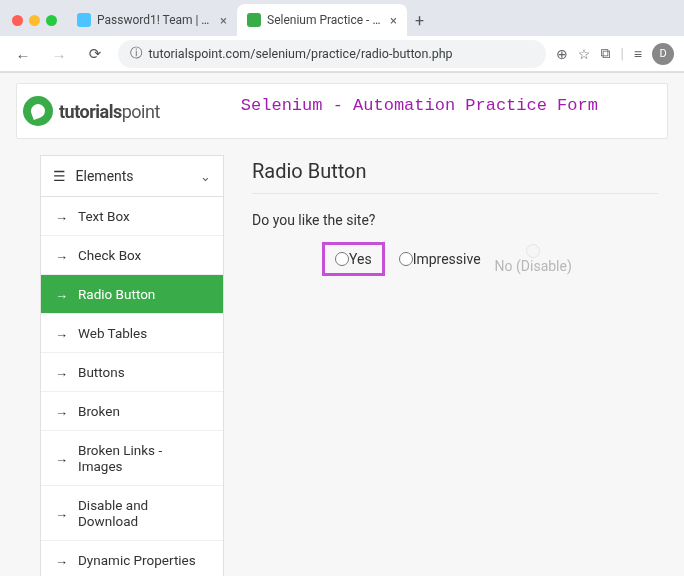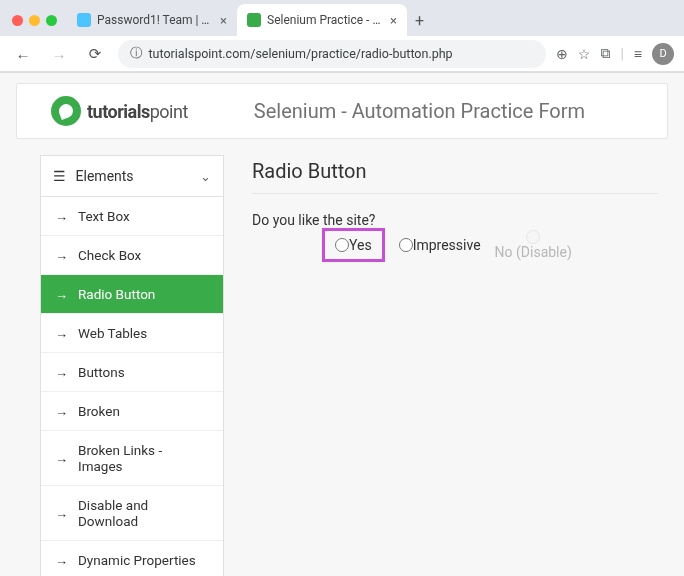--- a/index.html
+++ b/index.html
@@ -23,42 +23,42 @@
   .toolbar { display: flex; align-items: center; height: 36px; padding: 0 10px; gap: 10px; background: #fff; border-bottom: 1px solid #e0e0e0; }
   .tb-btn { font-size: 15px; color: #555; width: 26px; text-align: center; }
   .omnibox { flex: 1; display: flex; align-items: center; background: #f1f3f4; border-radius: 16px; height: 28px; padding: 0 12px; font-size: 12.5px; color: #3c4043; }
   .omnibox .proto { margin-right: 6px; color: #5f6368; }
   .tb-right { display: flex; align-items: center; gap: 10px; }
   .tb-icon { font-size: 14px; color: #5f6368; }
   .avatar { width: 22px; height: 22px; border-radius: 50%; background: #888; color: #fff; font-size: 11px; display: flex; align-items: center; justify-content: center; }
   
   
   .page-wrap { background: #f7f7f7; height: calc(576px - 72px); overflow: auto; }
-  .site-header { background: #fff; margin: 10px 16px 16px 16px; padding: 12px 34px; border: 1px solid #e6e6e6; border-radius: 2px; display: flex; align-items: center; gap: 18px; }
+  .site-header { background: #fff; margin: 10px 16px 16px 16px; padding: 12px 6px; border: 1px solid #e6e6e6; border-radius: 2px; display: flex; align-items: flex-start; gap: 18px; }
   .logo { display: flex; align-items: center; gap: 6px; }
   .logo-mark { width: 30px; height: 30px; border-radius: 50%; background: #3aab49; position: relative; display: flex; align-items: center; justify-content: center; }
   .logo-mark::after { content: ""; width: 14px; height: 14px; background: #fff; border-radius: 50% 50% 50% 0; transform: rotate(-20deg); }
   .logo-text { font-size: 18px; color: #555; letter-spacing: -0.5px; }
   .logo-text b { font-weight: 700; color: #444; }
-  .site-title { flex: 1; text-align: center; font-size: 20px; font-weight: 400; color: #737373; }
+  .site-title { flex: 1; text-align: center; font-size: 17px; font-weight: 400; color: #a21caf; font-family: Liberation Mono, monospace; }
   .tut-link { font-size: 13px; color: #444; display: flex; align-items: center; gap: 4px; }
   
   .content-row { display: flex; gap: 18px; padding: 0 16px 16px 40px; }
   
   .sidebar { width: 184px; background: #fff; border: 1px solid #e0e0e0; }
   .sb-section { border-bottom: 1px solid #e0e0e0; display: flex; align-items: center; padding: 12px 12px; font-size: 14px; color: #333; gap: 10px; }
   .sb-section .chev { margin-left: auto; font-size: 13px; color: #666; }
   .sb-list { }
   .sb-item { display: flex; align-items: center; gap: 10px; padding: 11px 14px; font-size: 13.5px; color: #333; border-bottom: 1px solid #efefef; }
   .sb-item.active { background: #3aab49; color: #fff; }
   .sb-item .arrow { font-size: 13px; }
   
   .main { flex: 1; padding: 4px 10px; }
   .main h2 { font-size: 20px; font-weight: 400; color: #333; padding-bottom: 10px; margin-bottom: 18px; border-bottom: 1px solid #e6e6e6; }
-  .question { font-size: 14px; color: #333; }
+  .question { font-size: 14px; color: #333; margin-bottom: 14px; }
   .radios { display: flex; align-items: center; gap: 14px; padding-left: 70px; }
   .radio-wrap { display: flex; align-items: center; font-size: 14px; color: #333; }
   .radio-wrap input { width: 14px; height: 14px; }
   .radio-wrap.disabled { color: #b8b8b8; flex-direction: column; }
   .radio-wrap.disabled input { opacity: 0.45; }
   .highlight-box { border: 3px solid #c850d8; padding: 6px 10px; }
   
   svg.icon { width: 14px; height: 14px; stroke: currentColor; fill: none; stroke-width: 2; }
 </style>
 </head>

